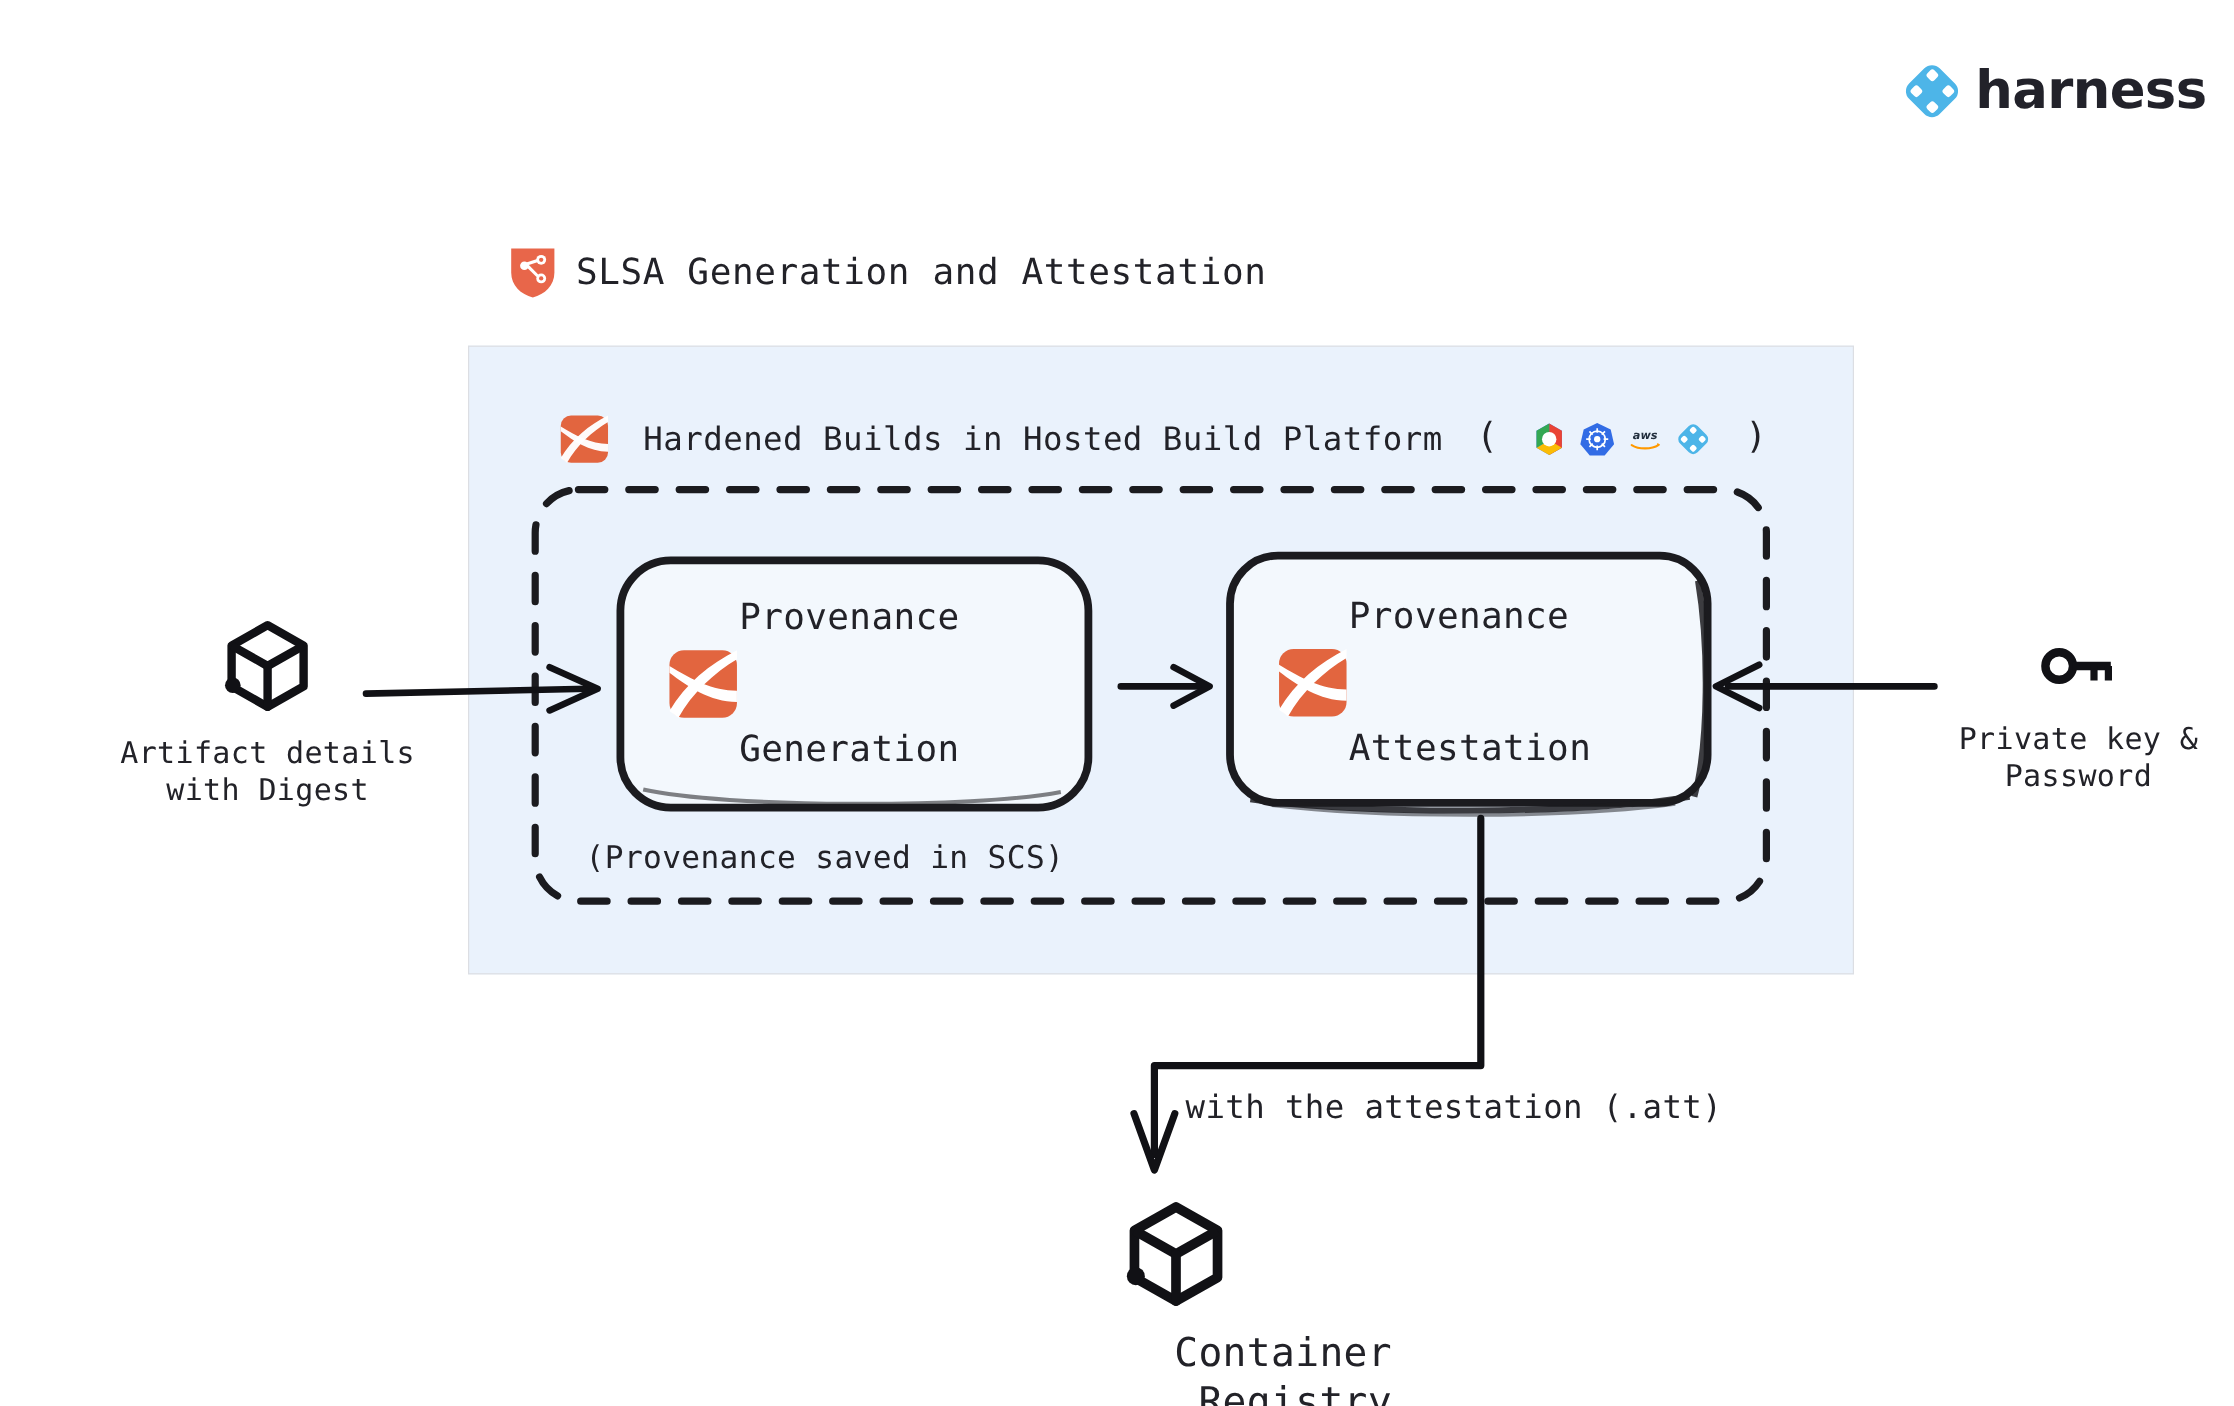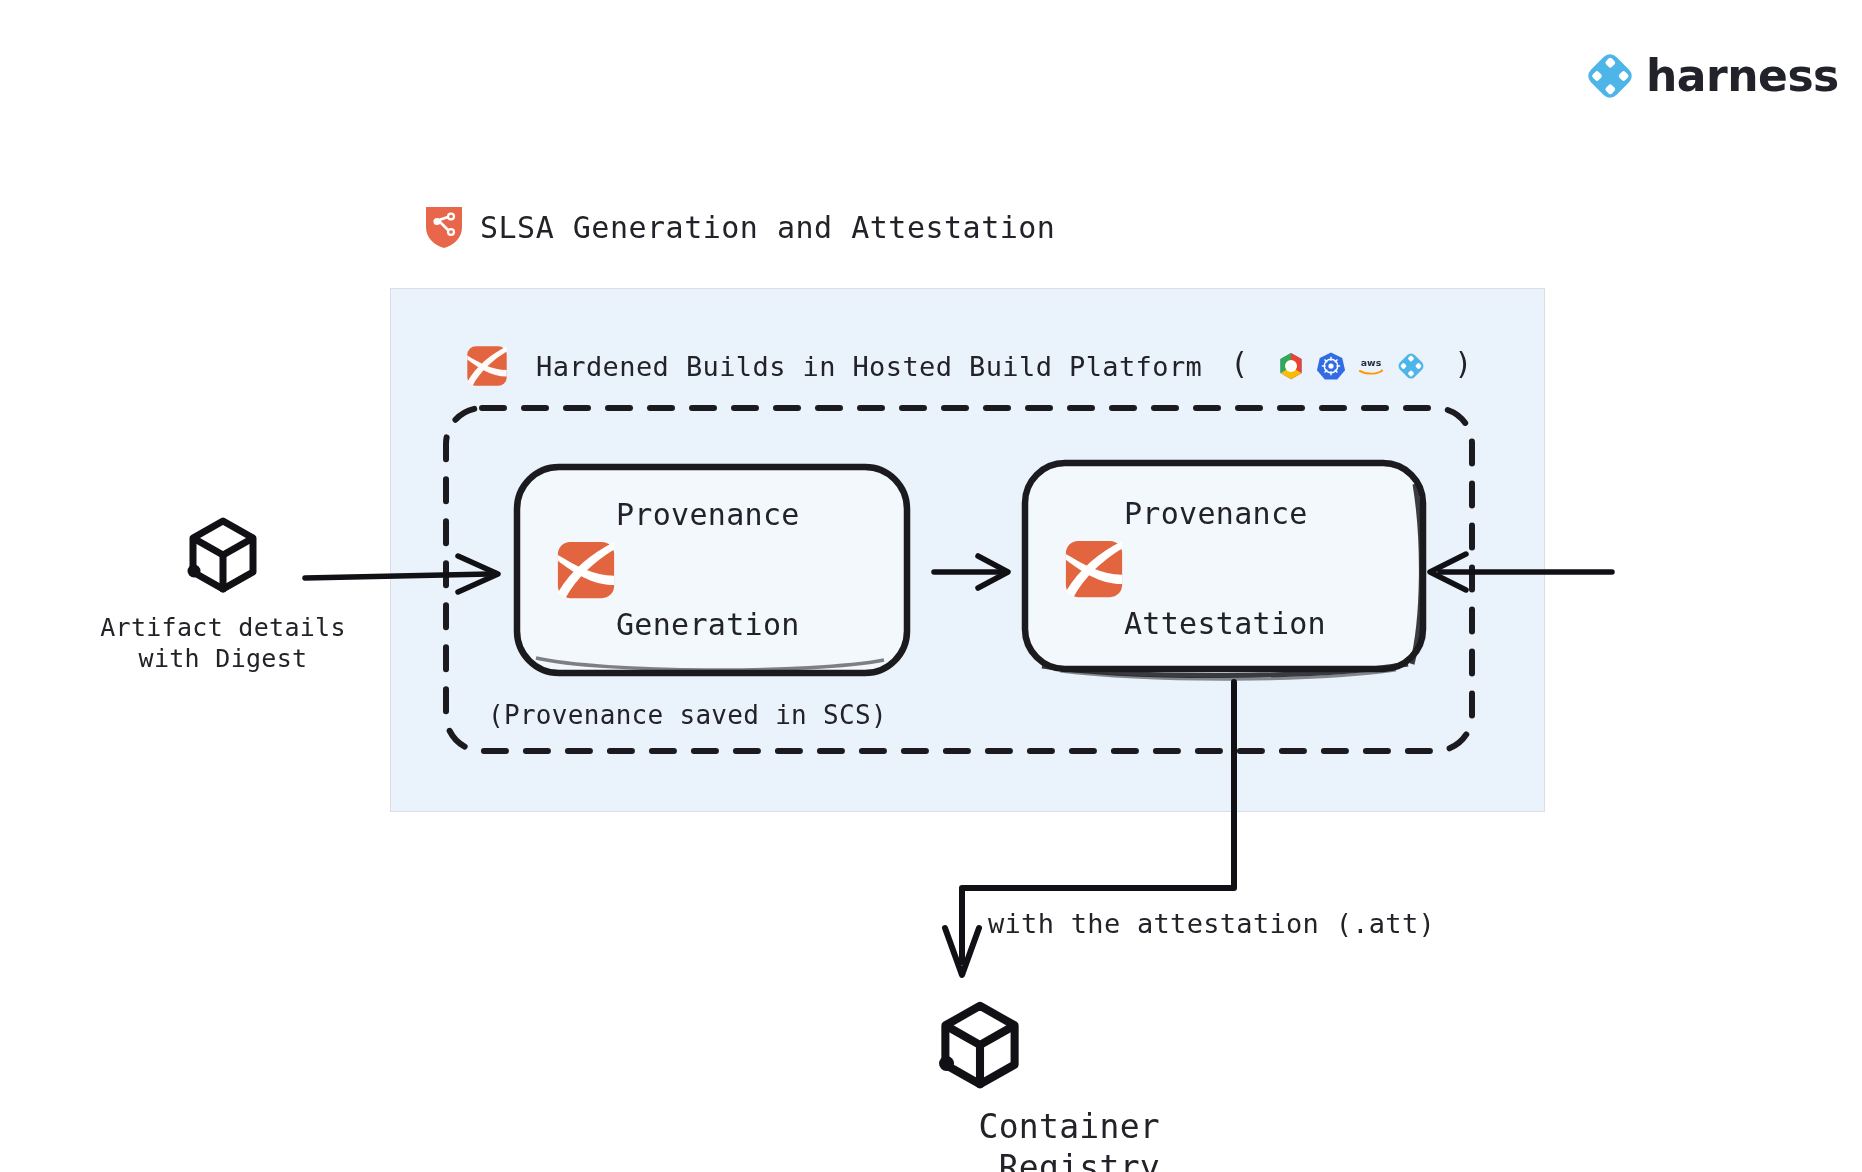--- a/index.html
+++ b/index.html
@@ -89,20 +89,21 @@
     font-size: 30px;
     color: #222228;
     line-height: 1;
     position: relative;
     top: -2px;
   }
   .vendor-row {
     display: flex;
     align-items: flex-start;
     gap: 10px;
+    font-style: italic;
   }
   .vendor-icon { width: 30px; height: 30px; display: block; }
 
   
   .hmark { display: block; }
 
   
   .sandbox {
     position: absolute;
     left: 440px;
@@ -340,20 +341,30 @@
     <svg class="cube-icon" viewBox="0 0 74 78">
       <path d="M37 5 L67 22 L67 56 L37 73 L7 56 L7 22 Z" fill="none" stroke="#111115" stroke-width="7" stroke-linejoin="round"></path>
       <path d="M7 22 L37 39 L67 22" fill="none" stroke="#111115" stroke-width="7" stroke-linejoin="round"></path>
       <line x1="37" y1="39" x2="37" y2="73" stroke="#111115" stroke-width="7" stroke-linecap="round"></line>
       <circle cx="8" cy="55" r="6.5" fill="#111115"></circle>
     </svg>
     <div class="side-node-caption">Artifact details
 with Digest</div>
   </div>
 
+  <div class="side-node" id="key-node">
+    <svg class="key-icon" viewBox="0 0 64 40">
+      <circle cx="16" cy="17" r="11.5" fill="none" stroke="#111115" stroke-width="7"></circle>
+      <line x1="27" y1="17" x2="59" y2="17" stroke="#111115" stroke-width="7" stroke-linecap="butt"></line>
+      <line x1="45" y1="17" x2="45" y2="29" stroke="#111115" stroke-width="6"></line>
+      <line x1="57" y1="17" x2="57" y2="29" stroke="#111115" stroke-width="6"></line>
+    </svg>
+    <div class="side-node-caption">Private key &amp;
+Password</div>
+  </div>
 
   <div class="side-node" id="registry-node">
     <svg class="cube-icon" viewBox="0 0 74 78">
       <path d="M37 5 L67 22 L67 56 L37 73 L7 56 L7 22 Z" fill="none" stroke="#111115" stroke-width="7" stroke-linejoin="round"></path>
       <path d="M7 22 L37 39 L67 22" fill="none" stroke="#111115" stroke-width="7" stroke-linejoin="round"></path>
       <line x1="37" y1="39" x2="37" y2="73" stroke="#111115" stroke-width="7" stroke-linecap="round"></line>
       <circle cx="8" cy="55" r="6.5" fill="#111115"></circle>
     </svg>
     <div class="side-node-caption">Container Registry</div>
   </div>

